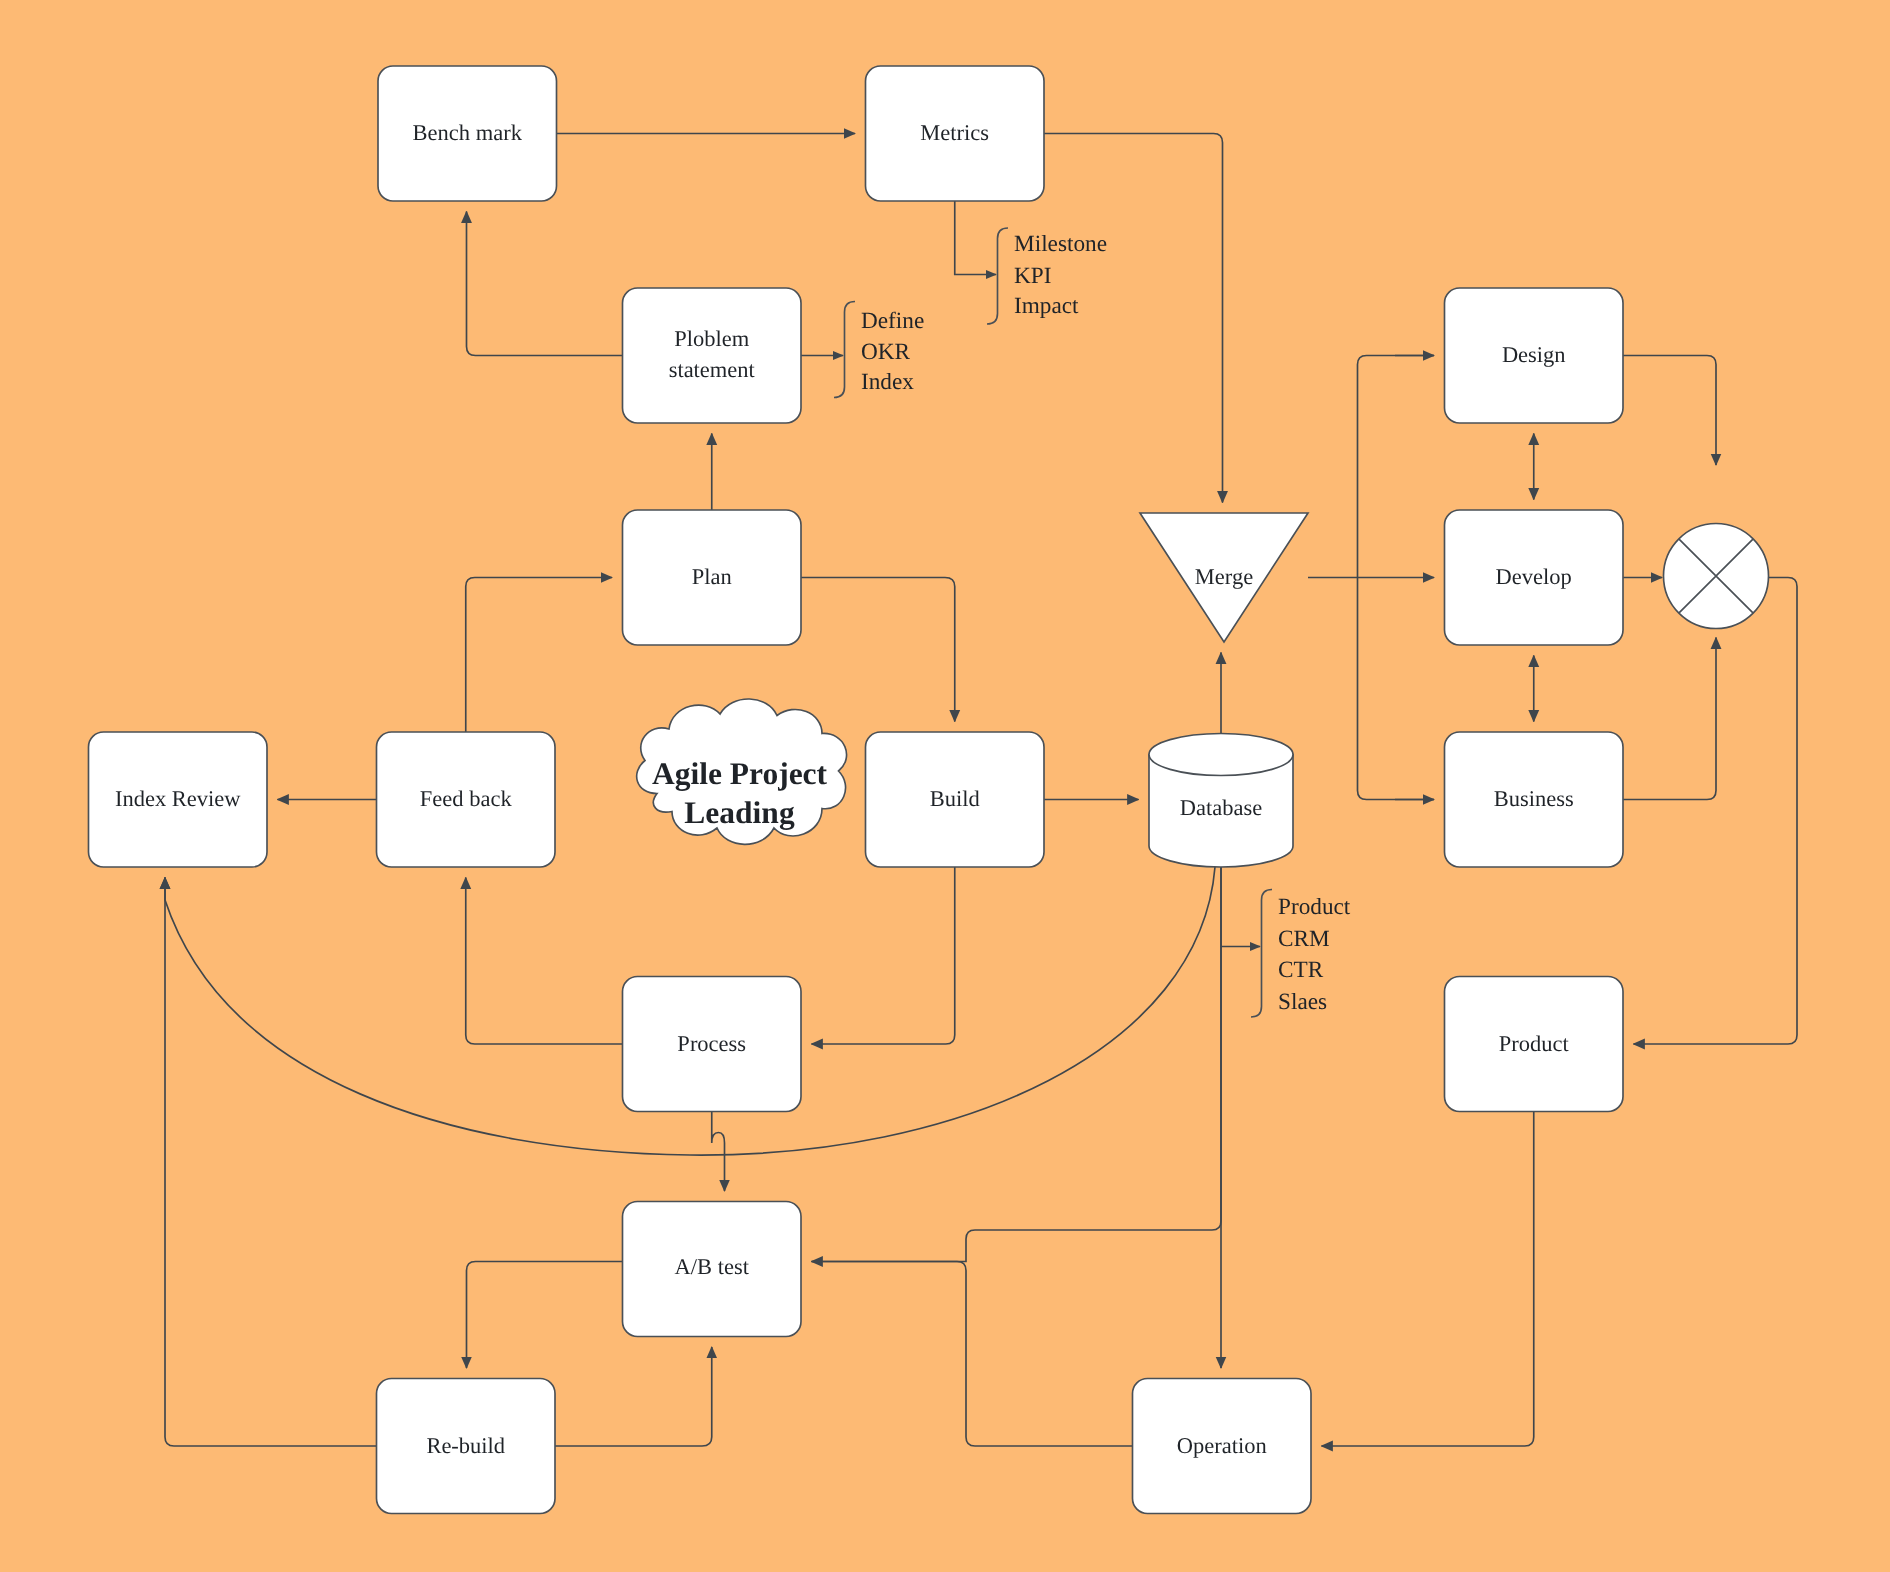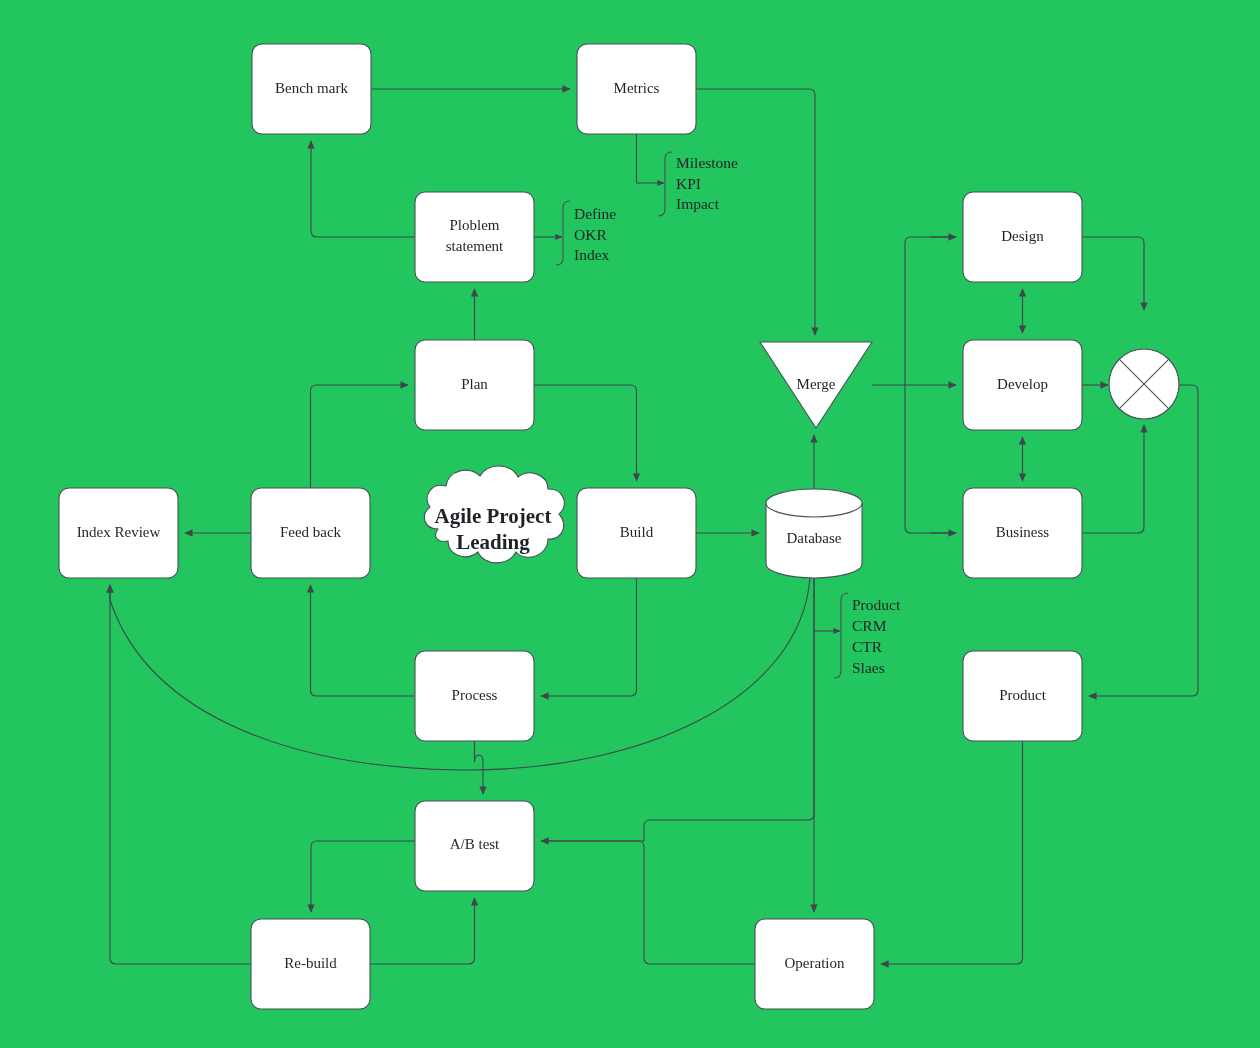--- a/index.html
+++ b/index.html
@@ -1,17 +1,17 @@
 <!DOCTYPE html>
 <html><head>
 <meta charset="utf-8">
 <style>
   html,body{margin:0;padding:0;background:#ffffff;}
   body{width:1260px;height:1048px;font-family:"Liberation Serif",serif;color:#1f2328;}
-  #diagram-root{position:relative;width:1260px;height:1048px;overflow:hidden;background:#22c55e;}
+  #diagram-root{position:relative;width:1260px;height:1048px;overflow:hidden;background:#fdba74;}
   svg{display:block;}
   .node-shape{fill:#ffffff;stroke:#4a5056;stroke-width:1.1;}
   .edge{fill:none;stroke:#3f464c;stroke-width:1.1;}
   .node-label{font-family:"Liberation Serif",serif;font-size:15px;fill:#1f2328;text-anchor:middle;dominant-baseline:middle;}
   .ann-text{font-family:"Liberation Serif",serif;font-size:15.5px;fill:#1f2328;dominant-baseline:middle;}
   .cloud-label{font-family:"Liberation Serif",serif;font-size:21px;font-weight:bold;fill:#1f2328;text-anchor:middle;dominant-baseline:middle;}
   .bracket{fill:none;stroke:#4a5056;stroke-width:1.1;}
 </style>
 </head>
 <body>

